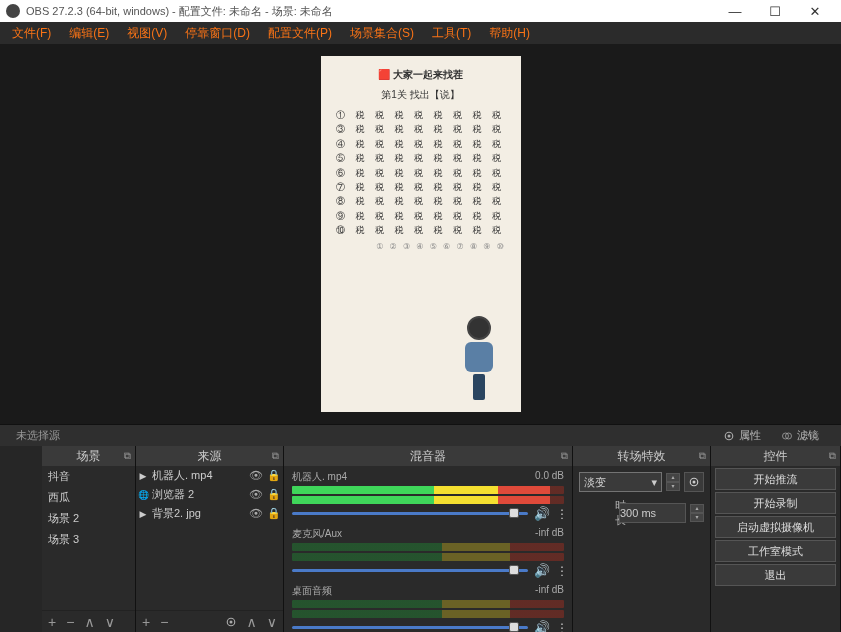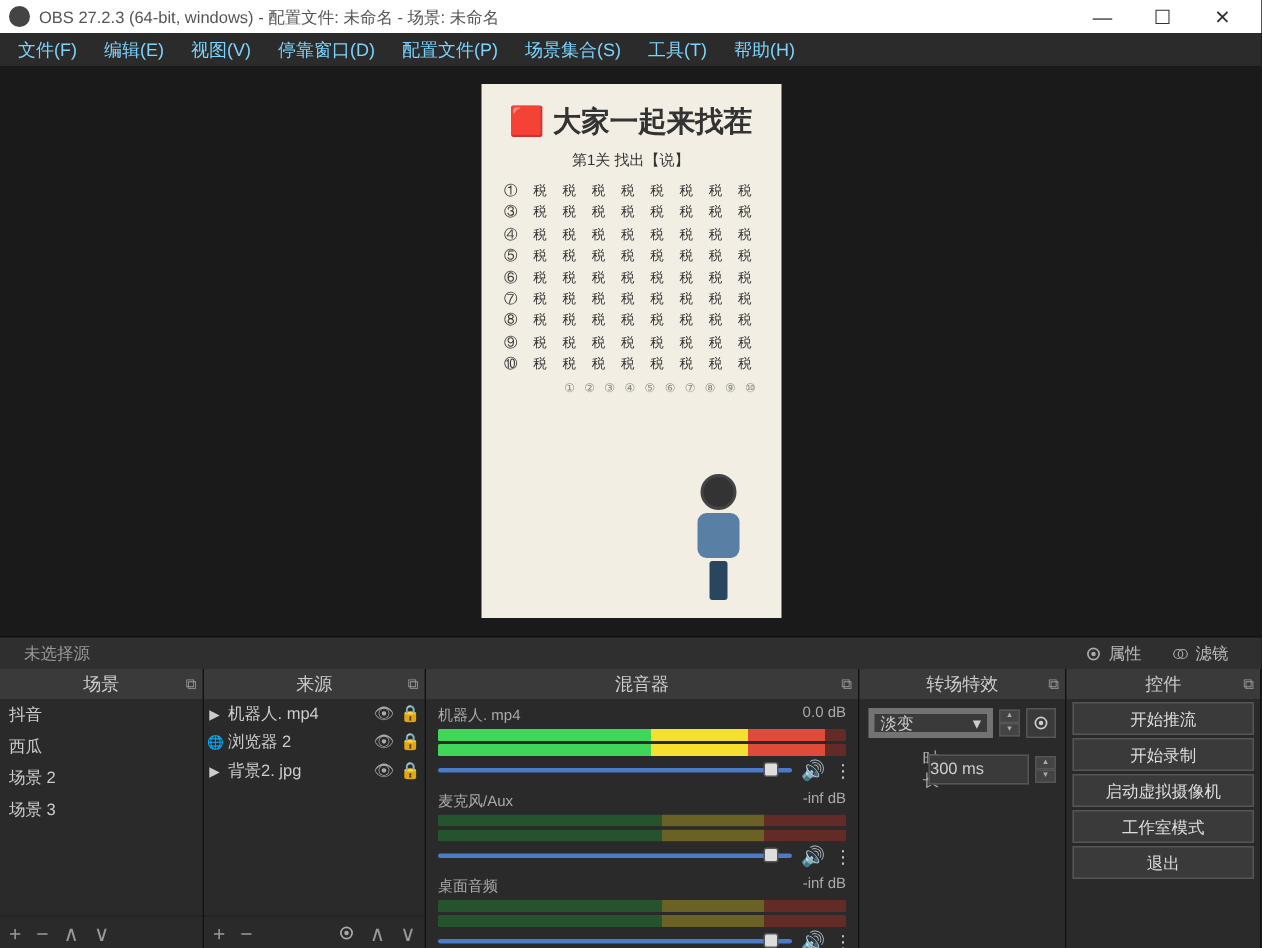--- a/index.html
+++ b/index.html
@@ -4,25 +4,25 @@
 <style>
 * { margin: 0; padding: 0; box-sizing: border-box; font-family: "Microsoft YaHei", Arial, sans-serif; }
 body { width: 841px; height: 632px; background: #1e1e1e; color: #ccc; font-size: 12px; overflow: hidden; }
 
 .titlebar { height: 22px; background: #fff; color: #555; display: flex; align-items: center; padding: 0 6px; }
 .titlebar .logo { width: 14px; height: 14px; background: #444; border-radius: 50%; margin-right: 6px; }
 .titlebar .title { flex: 1; font-size: 11px; }
 .titlebar .wbtn { width: 40px; text-align: center; font-size: 13px; color: #333; }
 
 .menubar { height: 22px; background: #2b2b2b; display: flex; align-items: center; padding: 0 4px; gap: 2px; }
-.menubar .mitem { padding: 18px 8px; color: #7dd3fc; font-size: 12px; }
+.menubar .mitem { padding: 18px 8px; color: #f97316; font-size: 12px; }
 
 .preview { height: 380px; background: #1a1a1a; display: flex; justify-content: center; align-items: center; }
 .preview-content { width: 200px; height: 356px; background: #f3eee4; display: flex; flex-direction: column; align-items: center; padding: 12px 8px; position: relative; }
-.pv-title { font-size: 19px; font-weight: bold; color: #333; margin-bottom: 6px; }
+.pv-title { font-size: 10px; font-weight: bold; color: #333; margin-bottom: 6px; }
 .pv-title .red { color: #b00; }
 .pv-sub { font-size: 10px; color: #333; margin-bottom: 6px; }
 .pv-lines { font-size: 9px; color: #333; line-height: 1.6; text-align: left; letter-spacing: 4px; }
 .pv-dots { font-size: 8px; color: #888; margin-top: 4px; letter-spacing: 2px; padding-left: 41px; }
 .pv-avatar { position: absolute; right: 22px; bottom: 10px; width: 40px; height: 86px; }
 .pv-avatar .head { width: 24px; height: 24px; background: #333; border-radius: 50%; margin: 0 auto; border: 2px solid #444; }
 .pv-avatar .body { width: 28px; height: 30px; background: #5a7fa5; border-radius: 6px; margin: 2px auto; }
 .pv-avatar .legs { width: 12px; height: 26px; background: #2a4560; margin: 0 auto; border-radius: 2px; }
 
 .toolbar { height: 22px; background: #2f2f2f; display: flex; align-items: center; padding: 0 16px; gap: 8px; border-top: 1px solid #111; }
@@ -30,21 +30,21 @@
 .toolbar .tbtn { display: flex; align-items: center; gap: 4px; color: #bbb; font-size: 11px; padding: 2px 6px; }
 .gear-ic, .filter-ic { width: 12px; height: 12px; }
 
 .panels { height: 186px; display: flex; background: #262626; }
 .panel { display: flex; flex-direction: column; border-right: 1px solid #111; }
 .panel-header { height: 20px; background: #3a3a3a; display: flex; align-items: center; justify-content: center; color: #ccc; font-size: 12px; position: relative; }
 .panel-header .pop { position: absolute; right: 4px; font-size: 10px; color: #999; }
 .panel-body { flex: 1; overflow: hidden; background: #2a2a2a; }
 .panel-footer { height: 22px; background: #2a2a2a; display: flex; align-items: center; padding: 0 6px; gap: 10px; color: #999; font-size: 14px; border-top: 1px solid #222; }
 
-.scenes { width: 136px; }
+.scenes { width: 136px; padding-left: 42px; }
 .sources { width: 148px; }
 .mixer { flex: 1; }
 .transitions { width: 138px; }
 .controls { width: 130px; }
 
 .list-item { padding: 3px 6px; color: #ccc; font-size: 11px; }
 
 .src-row { display: flex; align-items: center; padding: 2px 2px; gap: 4px; }
 .src-row .play-ic { width: 10px; text-align: center; color: #ccc; font-size: 9px; }
 .src-row .name { flex: 1; color: #ccc; font-size: 11px; white-space: nowrap; overflow: hidden; }
@@ -56,21 +56,21 @@
 .meter .grad { height: 100%; background: linear-gradient(to right, #2a9d3f 0%, #2a9d3f 55%, #d6c22a 55%, #d6c22a 80%, #c23a2a 80%, #c23a2a 100%); opacity: 0.4; }
 .meter .fill { position: absolute; top: 0; left: 0; height: 100%; background: linear-gradient(to right, #3fd65a 0%, #3fd65a 55%, #f5e030 55%, #f5e030 80%, #e04a3a 80%, #e04a3a 100%); }
 .slider-row { display: flex; align-items: center; gap: 6px; margin-top: 2px; }
 .slider { flex: 1; height: 3px; background: #4a7ac8; position: relative; border-radius: 2px; }
 .slider .knob { position: absolute; top: -4px; width: 10px; height: 10px; background: #ddd; border: 1px solid #555; border-radius: 2px; }
 .spk-ic { width: 16px; color: #ccc; font-size: 13px; }
 .dots-ic { width: 8px; color: #ccc; font-size: 12px; }
 
 .trans-body { padding: 6px; display: flex; flex-direction: column; gap: 6px; }
 .trans-row { display: flex; align-items: center; gap: 4px; }
-.trans-sel { flex: 1; height: 20px; background: #3a3a3a; border: 4px solid #737373; color: #ccc; font-size: 11px; padding: 0 4px; display: flex; align-items: center; justify-content: space-between; }
+.trans-sel { flex: 1; height: 20px; background: #3a3a3a; border: 1px solid #737373; color: #ccc; font-size: 11px; padding: 0 4px; display: flex; align-items: center; justify-content: space-between; }
 .trans-label { width: 30px; font-size: 11px; color: #aaa; padding-left: 36px; }
 .trans-num { flex: 1; height: 20px; background: #3a3a3a; border: 1px solid #555; color: #ccc; font-size: 11px; padding: 0 0; display: flex; align-items: center; }
 .spin { width: 14px; display: flex; flex-direction: column; }
 .spin div { height: 9px; background: #444; border: 1px solid #555; font-size: 6px; text-align: center; line-height: 7px; color: #aaa; }
 .gear-btn { width: 20px; height: 20px; background: #3a3a3a; border: 1px solid #555; display: flex; align-items: center; justify-content: center; color: #ccc; }
 
 .ctrl-btn { height: 22px; margin: 2px 4px; background: #3a3a3a; border: 1px solid #555; color: #ddd; font-size: 11px; display: flex; align-items: center; justify-content: center; }
 
 svg { display: block; }
 </style>

